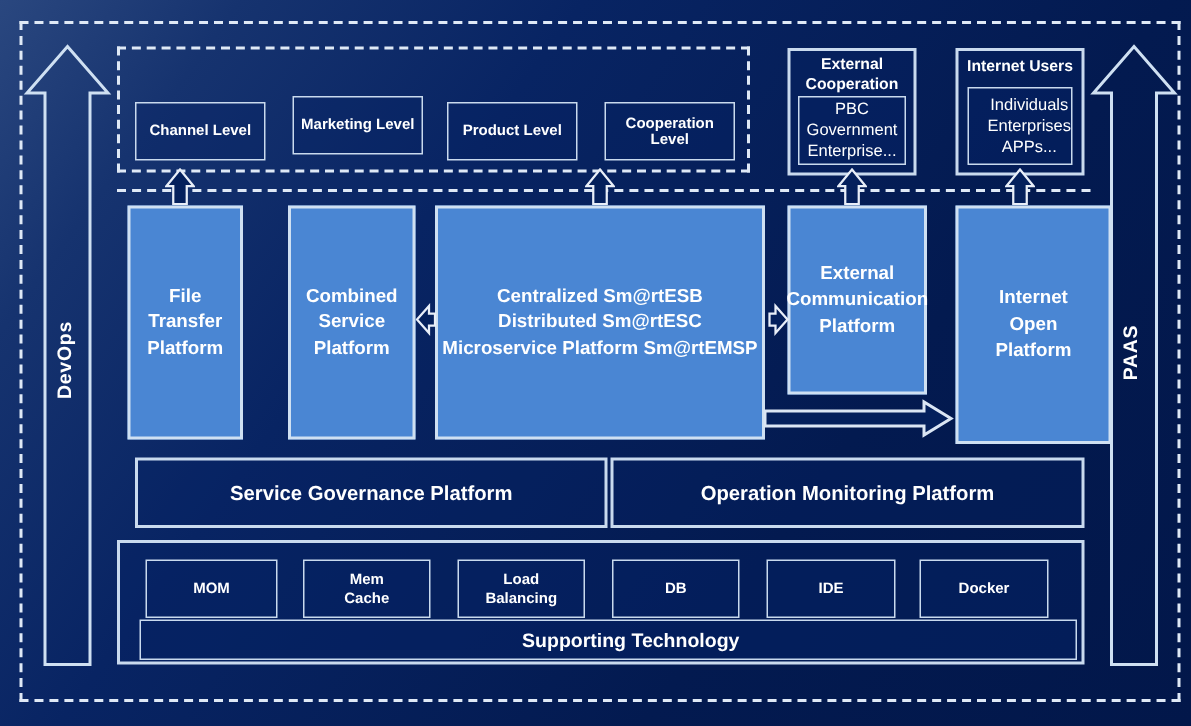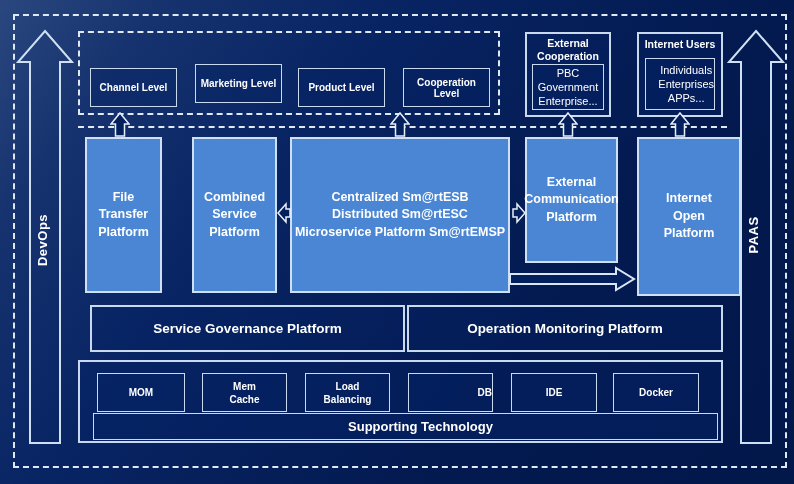--- a/index.html
+++ b/index.html
@@ -133,21 +133,21 @@
     <span>MOM</span>
   </div>
   <div class="abs thinbox center tech" style="left:202px;top:373px;width:85px;height:39px;">
     <span>Mem
 Cache</span>
   </div>
   <div class="abs thinbox center tech" style="left:305px;top:373px;width:85px;height:39px;">
     <span>Load
 Balancing</span>
   </div>
-  <div class="abs thinbox center tech" style="left:408px;top:373px;width:85px;height:39px;justify-content:flex-end;">
+  <div class="abs thinbox center tech" style="left:408px;top:373px;width:85px;height:39px;">
     <span>DB</span>
   </div>
   <div class="abs thinbox center tech" style="left:511px;top:373px;width:86px;height:39px;">
     <span>IDE</span>
   </div>
   <div class="abs thinbox center tech" style="left:613px;top:373px;width:86px;height:39px;">
     <span>Docker</span>
   </div>
 
   <div class="abs thinbox center" style="left:93px;top:413px;width:625px;height:27px;font-weight:bold;font-size:13px;padding-left:30px;">

